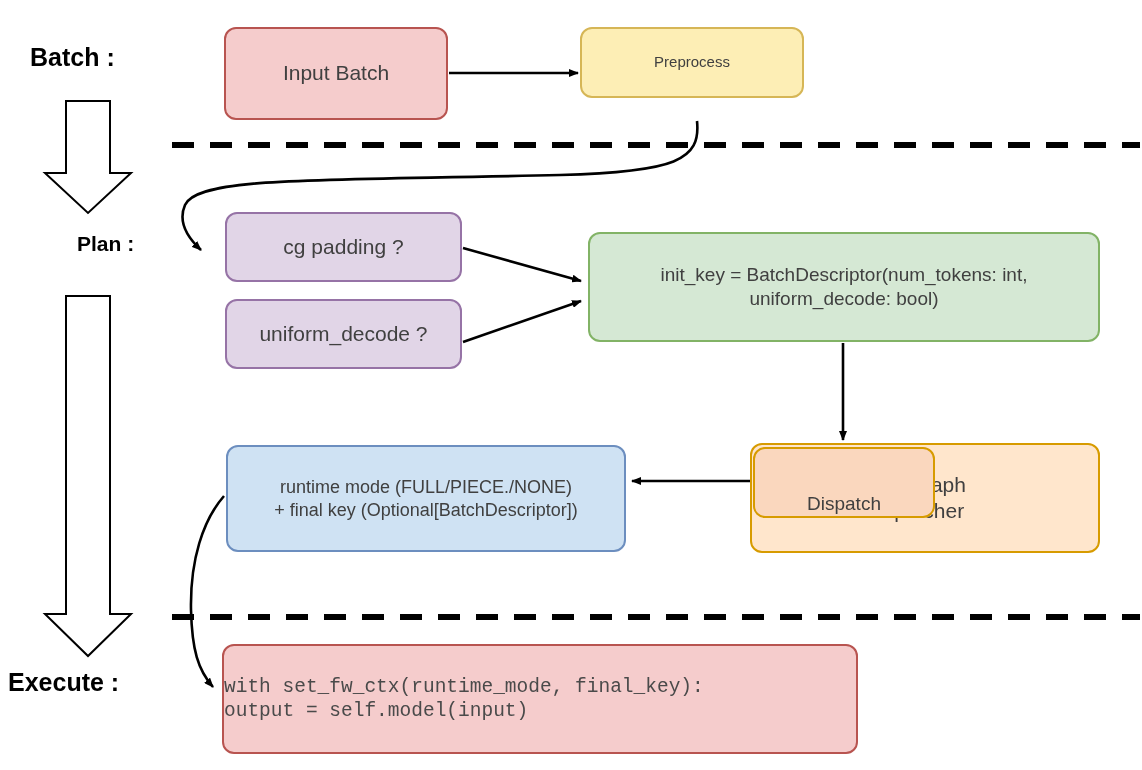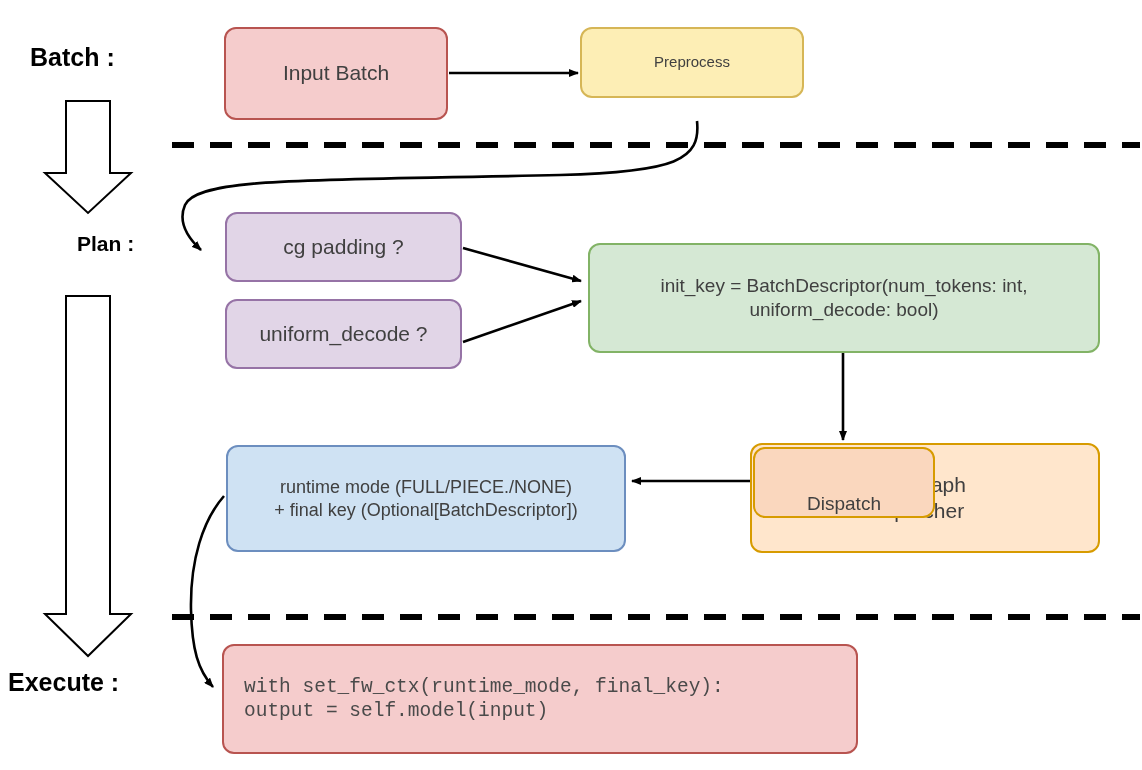--- a/index.html
+++ b/index.html
@@ -50,28 +50,28 @@
     font-weight: bold;
     color: #000000;
     white-space: nowrap;
   }
 
   
   #node-input-batch   { left: 224px; top: 27px;  width: 224px; height: 93px;  font-size: 21px; }
   #node-preprocess    { left: 580px; top: 27px;  width: 224px; height: 71px;  font-size: 15px; }
   #node-cg-padding    { left: 225px; top: 212px; width: 237px; height: 70px;  font-size: 21px; }
   #node-uniform-dec   { left: 225px; top: 299px; width: 237px; height: 70px;  font-size: 21px; }
-  #node-init-key      { left: 588px; top: 232px; width: 512px; height: 110px; font-size: 19px; padding: 0 14px; margin-top: 11px; }
+  #node-init-key      { left: 588px; top: 232px; width: 512px; height: 110px; font-size: 19px; padding: 0 14px; }
   #node-cudagraph     { left: 750px; top: 443px; width: 350px; height: 110px; font-size: 21px;
                         align-items: center; justify-content: flex-end; padding-right: 22px; }
   #node-dispatch      { left: 753px; top: 447px; width: 182px; height: 71px;  font-size: 19px; align-items: flex-end; }
   #node-runtime-mode  { left: 226px; top: 445px; width: 400px; height: 107px; font-size: 18px; padding: 0 10px; }
   #node-code          { left: 222px; top: 644px; width: 636px; height: 110px; font-size: 19.5px;
                         font-family: "Liberation Mono", "DejaVu Sans Mono", monospace;
-                        justify-content: flex-start; padding-left: 20px; text-align: left; color: #4a4a4a; }
+                        justify-content: flex-start; padding-left: 0; text-align: left; color: #4a4a4a; }
 
   #label-input   { left: 30px; top: 43px;  font-size: 25px; }
   #label-plan    { left: 38px; top: 232px; font-size: 21px; margin-left: 39px; }
   #label-execute { left: 8px;  top: 668px; font-size: 25px; }
 </style>
 </head>
 <body style="background-color: rgb(255, 255, 255);">
 
 <div id="stage">
 

